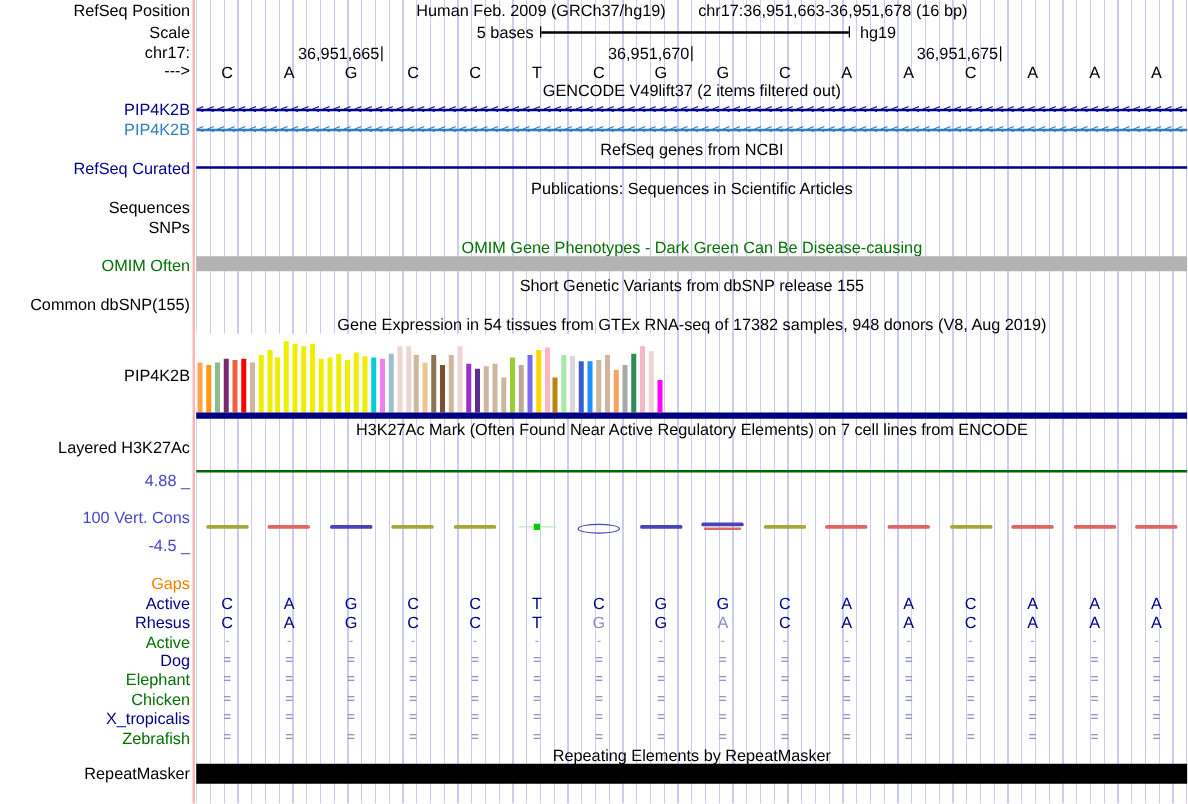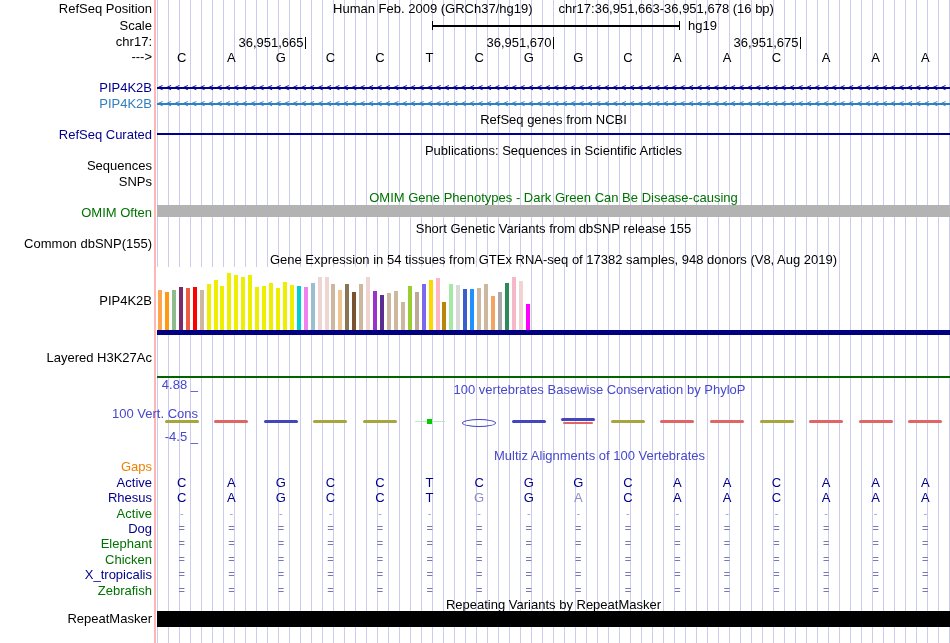--- a/index.html
+++ b/index.html
@@ -4,21 +4,21 @@
 <style>
   html,body{margin:0;padding:0;background:#fff;}
   .browser{position:relative;width:950px;height:643px;background:#fff;overflow:hidden;
            font-family:"Liberation Sans",sans-serif;font-size:13px;color:#000;}
   .grid{position:absolute;left:157px;top:0;width:793px;height:643px;z-index:0;
         background-image:repeating-linear-gradient(to right,var(--grid) 0,var(--grid) 1px,transparent 1px,transparent 11px);}
   .guideline{position:absolute;left:154px;top:0;width:2px;height:643px;background:var(--guideline-pink);z-index:0;}
   .abs{position:absolute;white-space:nowrap;z-index:2;line-height:14px;}
   .gutter-label{position:absolute;left:0;width:152px;text-align:right;white-space:nowrap;z-index:2;line-height:14px;}
   .center-title{position:absolute;left:157px;width:793px;text-align:center;white-space:nowrap;z-index:2;line-height:14px;}
-  .navy{color:var(--navy);} .green{color:var(--green);} .bluet{color:var(--blue-title);padding-left:46px;}
+  .navy{color:var(--navy);} .green{color:var(--green);} .bluet{color:var(--blue-title);}
   .gap3{display:inline-block;width:26px;}
   .scale-bar{position:absolute;z-index:2;height:9px;border-left:1.5px solid #000;border-right:1.5px solid #000;}
   .scale-mid{position:absolute;left:0;right:0;top:4px;height:1.5px;background:#000;}
   .tickmark{display:inline-block;width:1.5px;height:12px;background:#000;margin-left:1px;vertical-align:-2px;}
   .ruler-tick{position:absolute;width:150px;text-align:right;z-index:2;white-space:nowrap;}
   .seq-row{position:absolute;left:157px;width:793px;display:flex;z-index:2;}
   .seq-row .cell{flex:1;text-align:center;}
   .tx-row{position:absolute;left:157px;width:793px;height:13px;overflow:hidden;z-index:2;}
   .tx-line{position:absolute;top:6px;left:0;right:0;height:1.5px;background:currentColor;}
   .tx-arrows{position:absolute;top:0;left:0;font-family:"DejaVu Sans Mono",monospace;font-size:10px;
@@ -41,20 +41,21 @@
 <div class="browser" style="--navy: #00008b; --alt-transcript-blue: #2f7fc0; --green: #007200; --blue-title: #4848cc; --gaps-orange: #f08000; --omim-gray: #b3b3b3; --alignment-slate: #7878b4; --alignment-dim: #9b9bd0; --muted-letter: #8c8cc8; --grid: #ccccee; --guideline-pink: #ffb6b6; --gene-line-navy: #000080; --h3k27ac-green: #006400; --repeat-black: #000000;">
   <div class="grid"></div>
   <div class="guideline"></div>
 
   <div class="gutter-label" style="top:2px">RefSeq Position</div>
   <div class="center-title" style="top:2px">
     <span>Human Feb. 2009 (GRCh37/hg19)</span><span class="gap3"></span><span>chr17:36,951,663-36,951,678 (16 bp)</span>
   </div>
 
   <div class="gutter-label" style="top:19px">Scale</div>
+  <div class="abs" style="left:157px;width:270px;top:19px;text-align:right">5 bases</div>
   <div class="scale-bar" style="left:432px;top:21px;width:246px">
       <div class="scale-mid"></div>
     </div>
   <div class="abs" style="left:688px;top:19px">hg19</div>
 
   <div class="gutter-label" style="top:35px">chr17:</div>
   <div id="ruler">
       <div class="ruler-tick" style="left: 156px; top: 35px;"><span>36,951,665</span><span class="tickmark"></span></div>
       <div class="ruler-tick" style="left: 404px; top: 35px;"><span>36,951,670</span><span class="tickmark"></span></div>
       <div class="ruler-tick" style="left: 651px; top: 35px;"><span>36,951,675</span><span class="tickmark"></span></div>
@@ -73,20 +74,21 @@
       <span class="cell">G</span>
       <span class="cell">C</span>
       <span class="cell">A</span>
       <span class="cell">A</span>
       <span class="cell">C</span>
       <span class="cell">A</span>
       <span class="cell">A</span>
       <span class="cell">A</span>
     </div>
 
+  <div class="center-title" style="top:66px">GENCODE V49lift37 (2 items filtered out)</div>
   <div class="gutter-label navy" style="top:81px">PIP4K2B</div>
   <div class="tx-row" style="top:81px;color:var(--navy)">
     <div class="tx-line"></div>
     <div class="tx-arrows">&lt;&lt;&lt;&lt;&lt;&lt;&lt;&lt;&lt;&lt;&lt;&lt;&lt;&lt;&lt;&lt;&lt;&lt;&lt;&lt;&lt;&lt;&lt;&lt;&lt;&lt;&lt;&lt;&lt;&lt;&lt;&lt;&lt;&lt;&lt;&lt;&lt;&lt;&lt;&lt;&lt;&lt;&lt;&lt;&lt;&lt;&lt;&lt;&lt;&lt;&lt;&lt;&lt;&lt;&lt;&lt;&lt;&lt;&lt;&lt;&lt;&lt;&lt;&lt;&lt;&lt;&lt;&lt;&lt;&lt;&lt;&lt;&lt;&lt;&lt;&lt;&lt;&lt;&lt;&lt;&lt;&lt;&lt;&lt;&lt;&lt;&lt;&lt;&lt;&lt;&lt;&lt;&lt;&lt;</div>
   </div>
   <div class="gutter-label" style="top:97px;color:var(--alt-transcript-blue)">PIP4K2B</div>
   <div class="tx-row" style="top:97px;color:var(--alt-transcript-blue)">
     <div class="tx-line"></div>
     <div class="tx-arrows">&lt;&lt;&lt;&lt;&lt;&lt;&lt;&lt;&lt;&lt;&lt;&lt;&lt;&lt;&lt;&lt;&lt;&lt;&lt;&lt;&lt;&lt;&lt;&lt;&lt;&lt;&lt;&lt;&lt;&lt;&lt;&lt;&lt;&lt;&lt;&lt;&lt;&lt;&lt;&lt;&lt;&lt;&lt;&lt;&lt;&lt;&lt;&lt;&lt;&lt;&lt;&lt;&lt;&lt;&lt;&lt;&lt;&lt;&lt;&lt;&lt;&lt;&lt;&lt;&lt;&lt;&lt;&lt;&lt;&lt;&lt;&lt;&lt;&lt;&lt;&lt;&lt;&lt;&lt;&lt;&lt;&lt;&lt;&lt;&lt;&lt;&lt;&lt;&lt;&lt;&lt;&lt;&lt;&lt;</div>
   </div>
@@ -159,25 +161,25 @@
       <div class="bar" style="height: 46px; background: rgb(205, 183, 158);"></div>
       <div class="bar" style="height: 34px; background: rgb(244, 164, 96);"></div>
       <div class="bar" style="height: 38px; background: rgb(169, 169, 169);"></div>
       <div class="bar" style="height: 47px; background: rgb(46, 139, 87);"></div>
       <div class="bar" style="height: 53px; background: rgb(244, 184, 200);"></div>
       <div class="bar" style="height: 49px; background: rgb(238, 213, 210);"></div>
       <div class="bar" style="height: 26px; background: rgb(255, 0, 255);"></div>
     </div>
   <div class="hline" style="top:330px;height:5px;background:var(--gene-line-navy)"></div>
 
+  <div class="center-title" style="top:337px">H3K27Ac Mark (Often Found Near Active Regulatory Elements) on 7 cell lines from ENCODE</div>
   <div class="gutter-label" style="top:351px">Layered H3K27Ac</div>
   <div class="hline" style="top:376px;height:2px;background:var(--h3k27ac-green)"></div>
 
   <div class="gutter-label bluet" style="top:378px">4.88 _</div>
-  <div class="center-title bluet" style="top:383px">100 vertebrates Basewise Conservation by PhyloP</div>
   <div class="gutter-label bluet" style="top:407px">100 Vert. Cons</div>
   <div class="wiggle" id="wiggle">
       <div class="wcol">
         <div style="width: 34px; height: 3px; border-radius: 2px; background: rgb(166, 166, 60);"></div>
       </div>
       <div class="wcol">
         <div style="width: 34px; height: 3px; border-radius: 2px; background: rgb(224, 102, 102);"></div>
       </div>
       <div class="wcol">
         <div style="width: 34px; height: 3px; border-radius: 2px; background: rgb(68, 68, 187);"></div>
@@ -221,21 +223,20 @@
       </div>
       <div class="wcol">
         <div style="width: 34px; height: 3px; border-radius: 2px; background: rgb(224, 102, 102);"></div>
       </div>
       <div class="wcol">
         <div style="width: 34px; height: 3px; border-radius: 2px; background: rgb(224, 102, 102);"></div>
       </div>
     </div>
   <div class="gutter-label bluet" style="top:430px">-4.5 _</div>
 
-  <div class="center-title bluet" style="top:449px">Multiz Alignments of 100 Vertebrates</div>
   <div class="aln" id="aln">
       <div class="aln-row">
         <div class="aln-label" style="color: rgb(240, 128, 0);">Gaps</div>
         <div class="aln-cells" style="font-size: 13px;">
           <span class="cell" style="color: rgb(120, 120, 180);"></span>
           <span class="cell" style="color: rgb(120, 120, 180);"></span>
           <span class="cell" style="color: rgb(120, 120, 180);"></span>
           <span class="cell" style="color: rgb(120, 120, 180);"></span>
           <span class="cell" style="color: rgb(120, 120, 180);"></span>
           <span class="cell" style="color: rgb(120, 120, 180);"></span>
@@ -414,16 +415,16 @@
           <span class="cell" style="color: rgb(120, 120, 180);">=</span>
           <span class="cell" style="color: rgb(120, 120, 180);">=</span>
           <span class="cell" style="color: rgb(120, 120, 180);">=</span>
           <span class="cell" style="color: rgb(120, 120, 180);">=</span>
           <span class="cell" style="color: rgb(120, 120, 180);">=</span>
           <span class="cell" style="color: rgb(120, 120, 180);">=</span>
         </div>
       </div>
     </div>
 
-  <div class="center-title" style="top:598px">Repeating Variants by RepeatMasker</div>
+  <div class="center-title" style="top:598px">Repeating Elements by RepeatMasker</div>
   <div class="gutter-label" style="top:612px">RepeatMasker</div>
   <div class="hline" style="top:611px;height:16px;background:var(--repeat-black)"></div>
 </div>
 
 </body></html>

